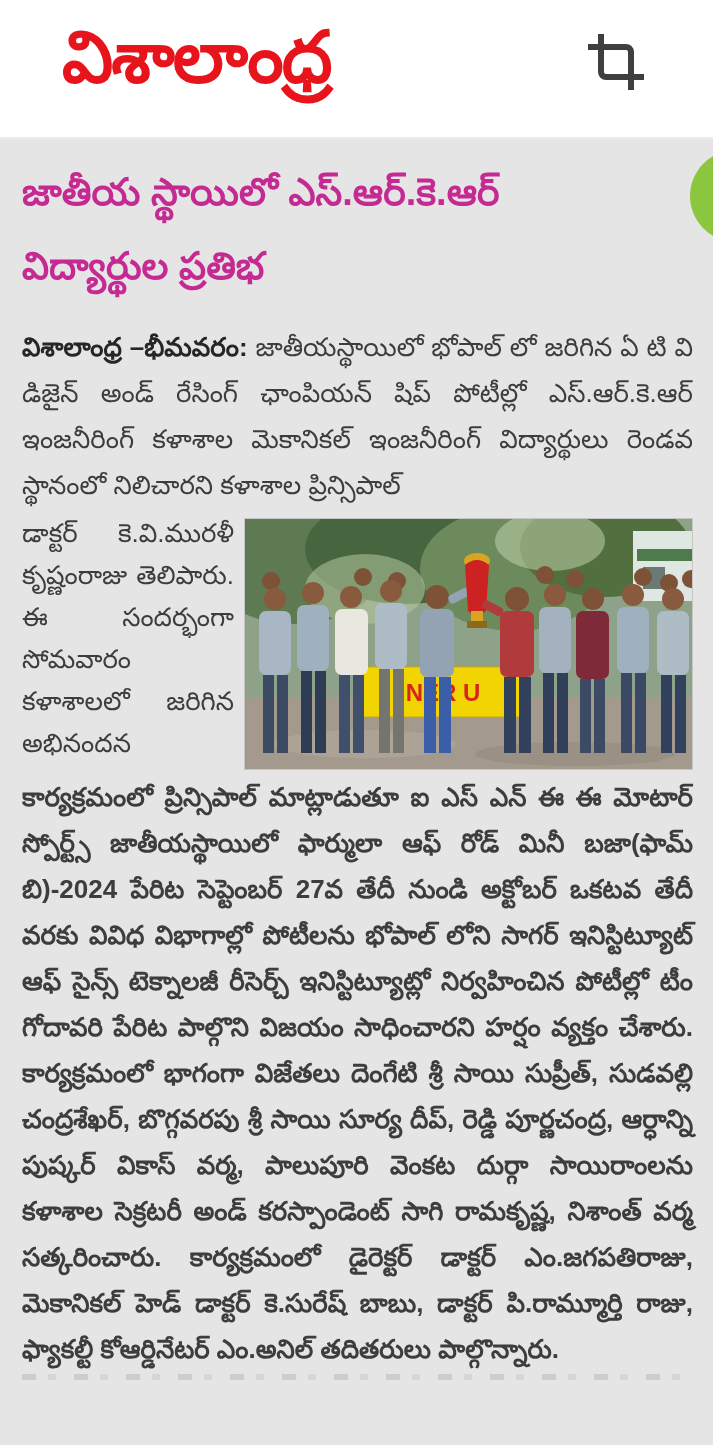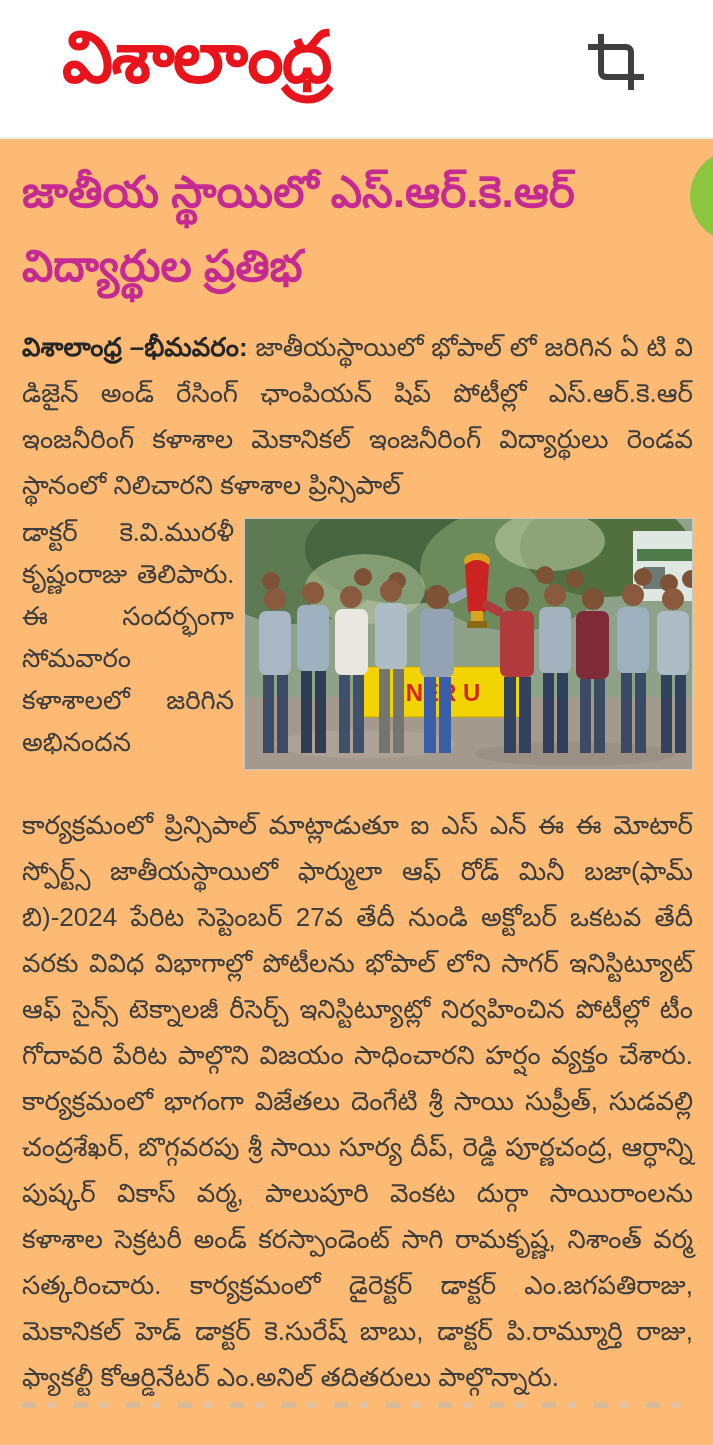--- a/index.html
+++ b/index.html
@@ -3,21 +3,21 @@
 <meta charset="utf-8">
 <style>
   * { box-sizing: border-box; margin: 0; padding: 0; }
   html, body { background: #ffffff; }
   body { font-family: "Liberation Sans", sans-serif; }
 
   .page {
     position: relative;
     width: 713px;
     height: 1445px;
-    background: #fdba74;
+    background: #e5e5e5;
     overflow: hidden;
   }
 
   
   .masthead {
     position: relative;
     height: 137px;
     background: #ffffff;
   }
   .logo {
@@ -55,21 +55,21 @@
     border-radius: 50%;
     background: #8cc63e;
   }
 
   
   .article { padding: 0 20px 0 22px; }
 
   .headline {
     margin-top: 16px;
     margin-bottom: 20px;
-    font-size: 44px;
+    font-size: 38px;
     line-height: 74px;
     font-weight: bold;
     color: #c42a92;
     max-width: 620px;
   }
 
   .body-copy {
     font-size: 26px;
     line-height: 46px;
     color: #3d3d3d;
@@ -87,34 +87,33 @@
     margin-top: 4px;
   }
   .wrap-text {
     width: 222px;
     flex: 0 0 222px;
     font-size: 26px;
     line-height: 42px;
     color: #3d3d3d;
     text-align: justify;
     padding-right: 10px;
-    font-family: Liberation Serif, serif;
   }
   .photo-frame {
     flex: 1 1 auto;
     margin-top: 6px;
     border: 1px solid #c6c6c6;
     background: #8ca08a;
     width: 458px;
     height: 252px;
     overflow: hidden;
   }
   .photo-frame svg { display: block; }
 
-  .para-rest { margin-top: 32px; }
+  .para-rest { margin-top: 4px; font-weight: bold; }
 
   
   .cutoff-line {
     height: 6px;
     margin: 2px 20px 0 22px;
     background: repeating-linear-gradient(
       90deg,
       #b9b9b9 0 14px,
       transparent 14px 26px,
       #c9c9c9 26px 34px,

